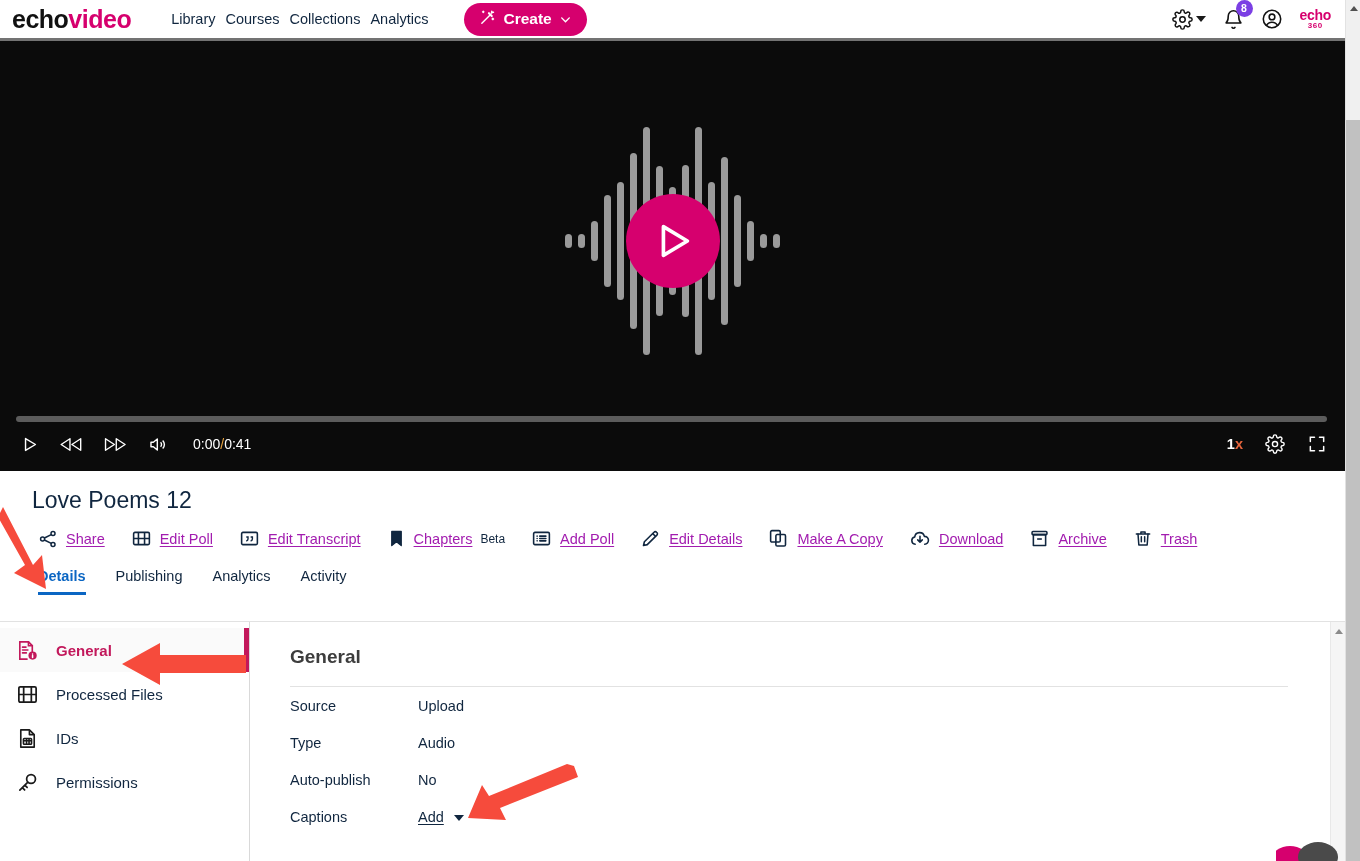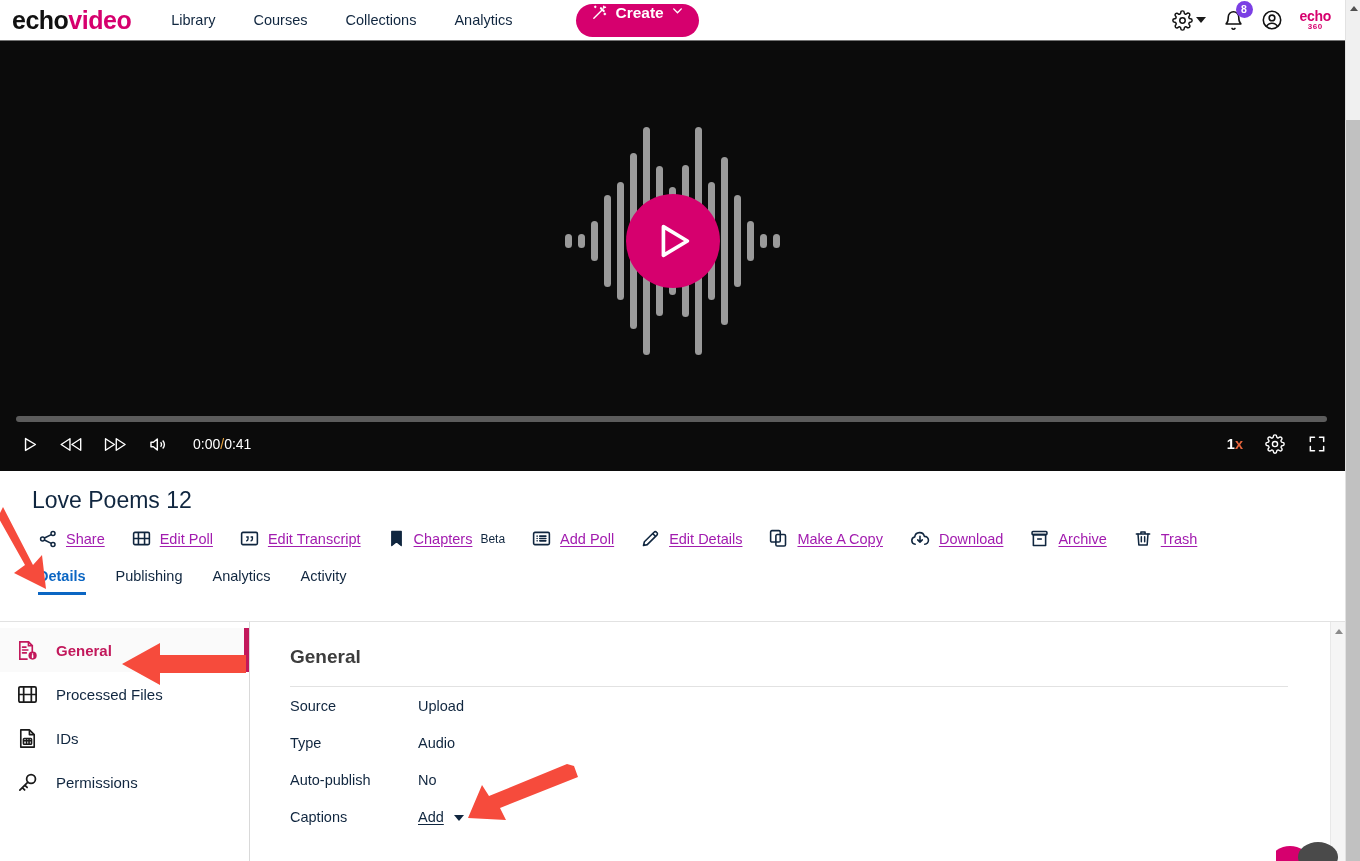--- a/index.html
+++ b/index.html
@@ -28,33 +28,33 @@
   }
   .page-scrollbar .sb-thumb {
     position: absolute; top: 120px; left: 0; width: 15px; height: 741px;
     background: #c1c1c1;
   }
 
   
   .topnav {
     position: absolute; top: 0; left: 0; width: 1345px; height: 41px;
     background: #ffffff; display: flex; align-items: center;
-    border-bottom: 1px solid #737373;
+    border-bottom: 3px solid #737373;
   }
   .brand { margin-left: 12px; font-size: 25px; font-weight: bold; letter-spacing: -.5px; }
   .brand .echo { color: #111111; }
   .brand .video { color: #d6006e; }
-  .nav-links { display: flex; align-items: center; gap: 38px; margin-left: 40px; }
+  .nav-links { display: flex; align-items: center; gap: 10px; margin-left: 40px; }
   .nav-link {
     font-size: 14.5px; color: #10263f; text-decoration: none; cursor: pointer; white-space: nowrap;
   }
   .create-btn {
     margin-left: 26px; height: 33px; padding: 0 15px;
     background: #d6006e; color: #fff; border: none; border-radius: 17px;
-    display: flex; gap: 7px;
+    display: flex; align-items: center; gap: 7px;
     font-size: 15.5px; font-weight: bold; cursor: pointer;
     font-family: "Liberation Sans", sans-serif;
   }
   .nav-right {
     margin-left: auto; display: flex; align-items: center; gap: 17px; margin-right: 14px;
   }
   .ni { display: flex; align-items: center; cursor: pointer; position: relative; }
   .gear-wrap { display: flex; align-items: center; gap: 3px; }
   .caret-dn { width: 0; height: 0; border-left: 5px solid transparent; border-right: 5px solid transparent; border-top: 6px solid #1a1a1a; }
   .bell-badge {

